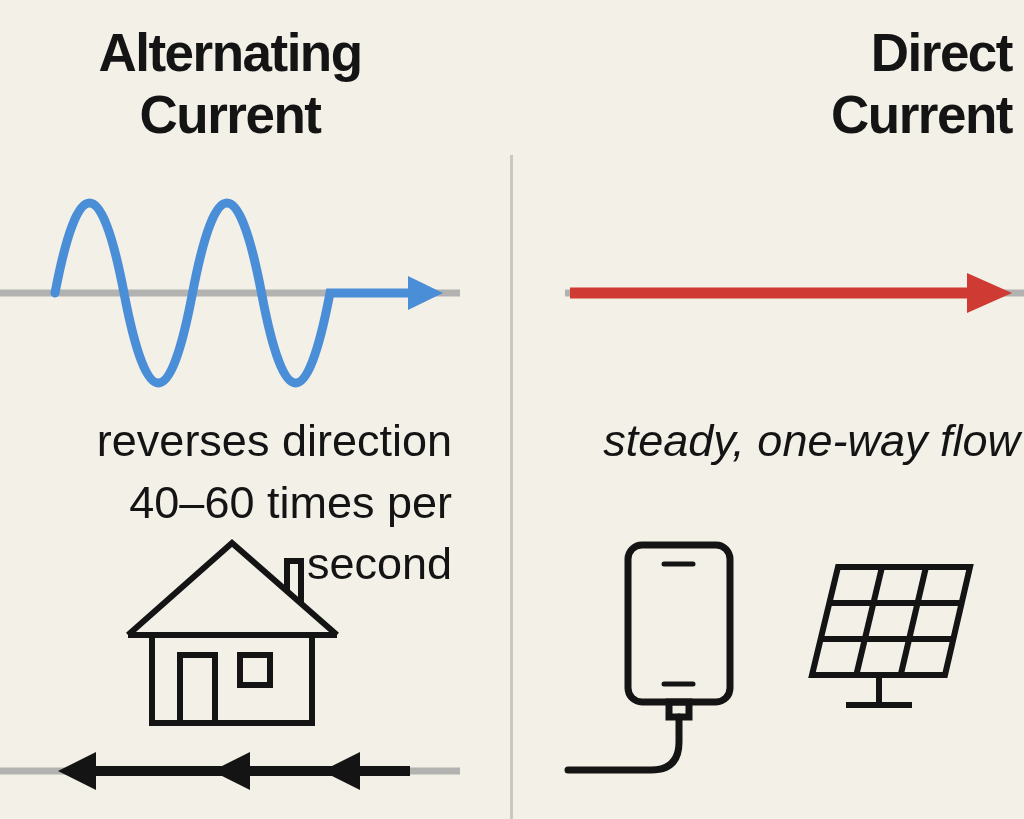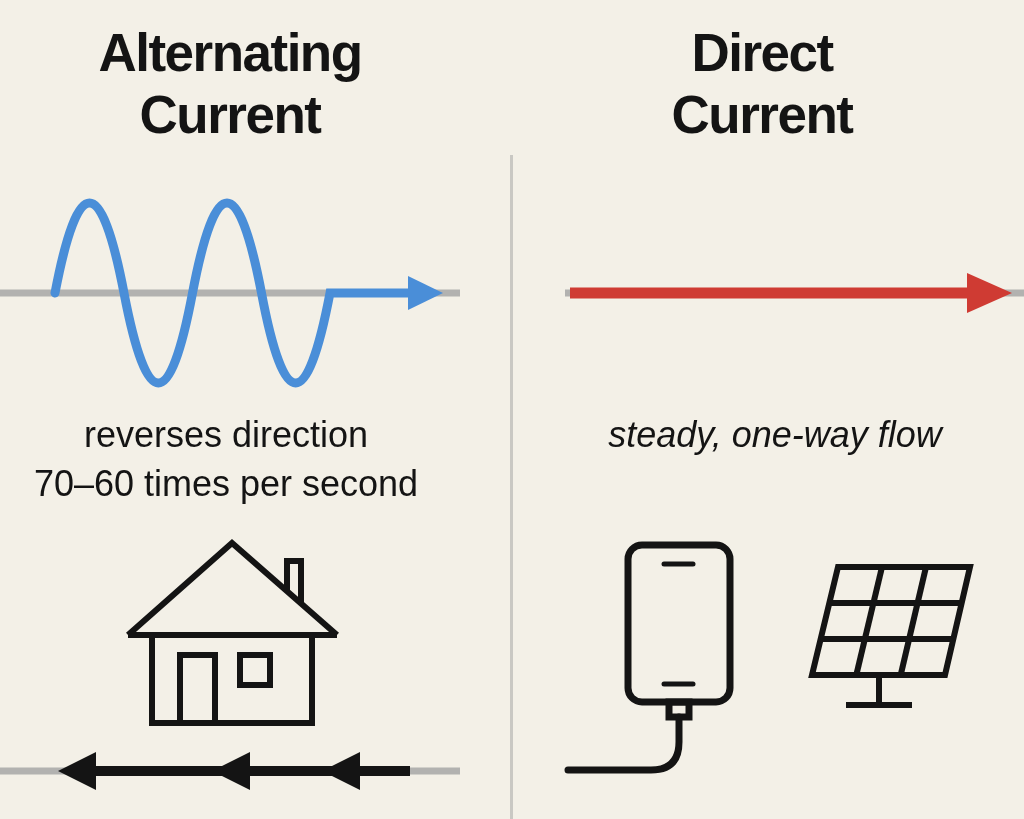--- a/index.html
+++ b/index.html
@@ -12,23 +12,23 @@
   .canvas{
     position:relative;width:1024px;height:819px;
     background:var(--background,#f3f0e7);
   }
   .title{
     position:absolute;text-align:center;font-weight:700;
     font-size:53px;line-height:1.17;letter-spacing:-1.5px;
     color:var(--ink,#141414);
   }
   .title.left{top:22px;left:0;width:460px;}
-  .title.right{top:22px;left:512px;width:500px;}
+  .title.right{top:22px;left:512px;width:500px;text-align:right;}
   .caption{
-    position:absolute;text-align:center;font-size:36px;line-height:1.37;
+    position:absolute;text-align:right;font-size:45px;line-height:1.37;
     color:var(--ink,#141414);
   }
   .caption.left{top:410px;left:0;width:452px;}
   .caption.right{top:410px;left:530px;width:490px;font-style:italic;}
   .divider{
     position:absolute;left:510px;top:155px;width:3px;height:664px;
     background:var(--divider,#c9c8c3);
   }
   svg.icon{position:absolute;overflow:visible;}
 </style>
@@ -55,21 +55,21 @@
   </svg>
 
   <svg class="icon" style="left:512px;top:185px" width="512" height="215" viewBox="0 0 512 215">
     <line x1="53" y1="108" x2="512" y2="108" stroke-width="7" style="stroke:var(--baseline,#b2b2b0)"></line>
     <line x1="58" y1="108" x2="458" y2="108" stroke-width="11" style="stroke:var(--dc-arrow,#cf3b33)"></line>
     <polygon points="455,88 500,108 455,128" style="fill:var(--dc-arrow,#cf3b33)"></polygon>
   </svg>
 
   <div class="caption left">
     <div>reverses direction</div>
-    <div>70–60 times per second</div>
+    <div>40–60 times per second</div>
   </div>
   <div class="caption right">
     <div>steady, one-way flow</div>
   </div>
 
   <svg class="icon" style="left:90px;top:535px" width="300" height="200" viewBox="0 0 300 200">
     <g fill="none" stroke-width="6" style="stroke:var(--ink,#141414)">
       <polyline points="38,100 142,8 247,100"></polyline>
       <line x1="38" y1="100" x2="247" y2="100"></line>
       <path d="M197,56 L197,26 L211,26 L211,69"></path>

